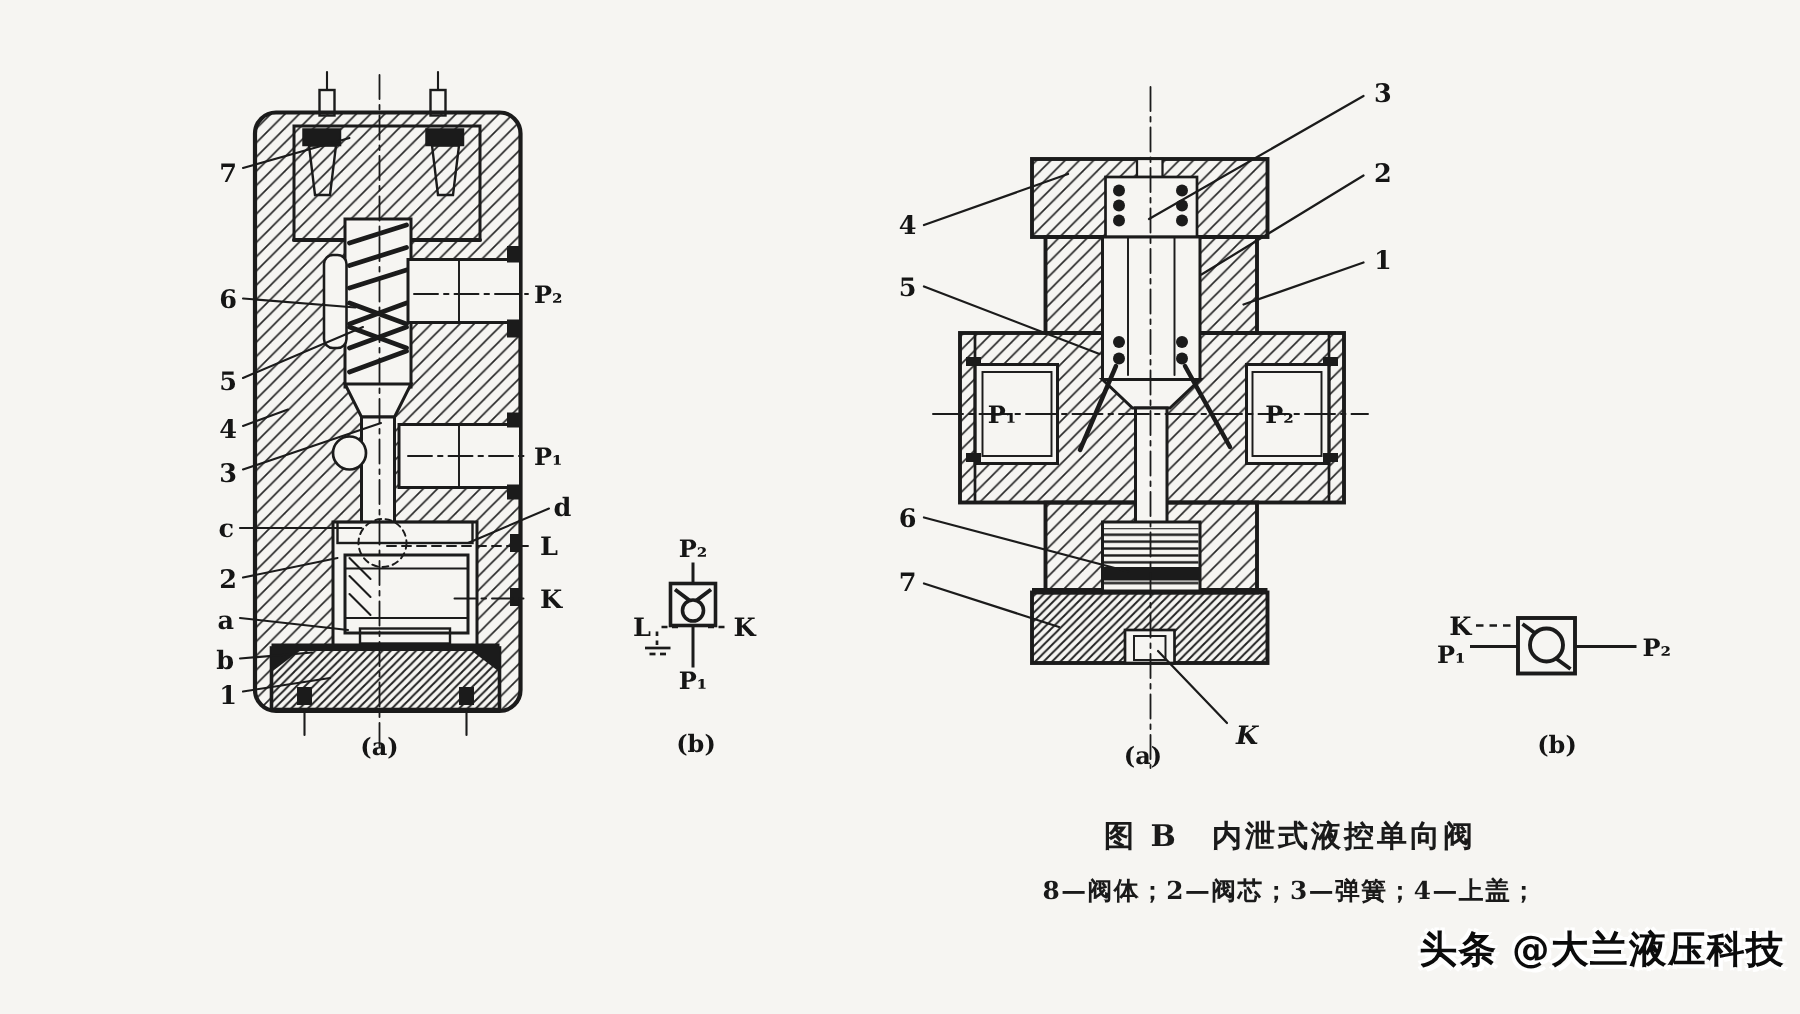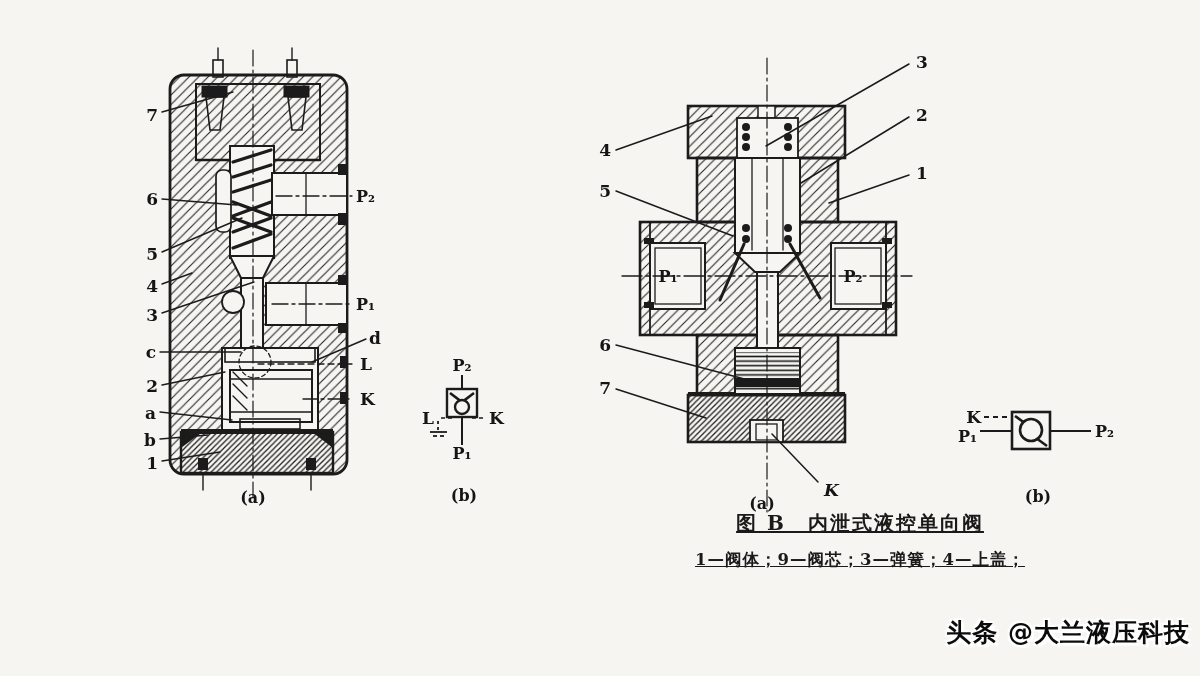--- a/index.html
+++ b/index.html
@@ -17,21 +17,21 @@
   .lbl{font-size:17px;}
   .plbl{font-size:16px;}
   .viewlbl{font-size:16px;}
   .caption{
     position:absolute;text-align:center;color:#1a1a1a;
     font-family:"DejaVu Serif", serif;font-weight:bold;
   }
   .caption .title{font-size:20px;letter-spacing:2px;margin-bottom:9px;}
   .caption .parts{font-size:16.5px;letter-spacing:1px;line-height:28px;}
   .cap-a{left:128px;top:524px;width:392px;}
-  .cap-b{left:658px;top:510px;width:404px;text-decoration:underline;}
+  .cap-b{left:658px;top:544px;width:404px;}
   .watermark{
     position:absolute;right:10px;top:616px;
     font-family:"DejaVu Sans", sans-serif;
     font-size:25px;font-weight:bold;color:#0b0b0b;letter-spacing:1px;
     text-shadow:-2px -2px 0 #ffffff,2px -2px 0 #ffffff,-2px 2px 0 #ffffff,3px 3px 0 #ffffff,0 0 5px #ffffff;
   }
 </style>
 </head>
 <body>
 
@@ -292,18 +292,18 @@
     <circle cx="1031" cy="430" r="11" fill="#f6f5f2" stroke="#1b1b1b" stroke-width="2.6"></circle>
     <line x1="1050" y1="431" x2="1091" y2="431" stroke="#1b1b1b" stroke-width="2"></line>
     <text class="plbl" x="1095" y="437">P₂</text>
     <text class="viewlbl" x="1038" y="502" text-anchor="middle">(b)</text>
   </g>
 </svg>
 
 
 <div class="caption cap-b">
   <div class="title">图 B　内泄式液控单向阀</div>
-  <div class="parts">1—阀体；9—阀芯；3—弹簧；4—上盖；</div>
+  <div class="parts">8—阀体；2—阀芯；3—弹簧；4—上盖；</div>
 </div>
 
 <div class="watermark">头条 @大兰液压科技</div>
 
 </div>
 
 </body></html>

